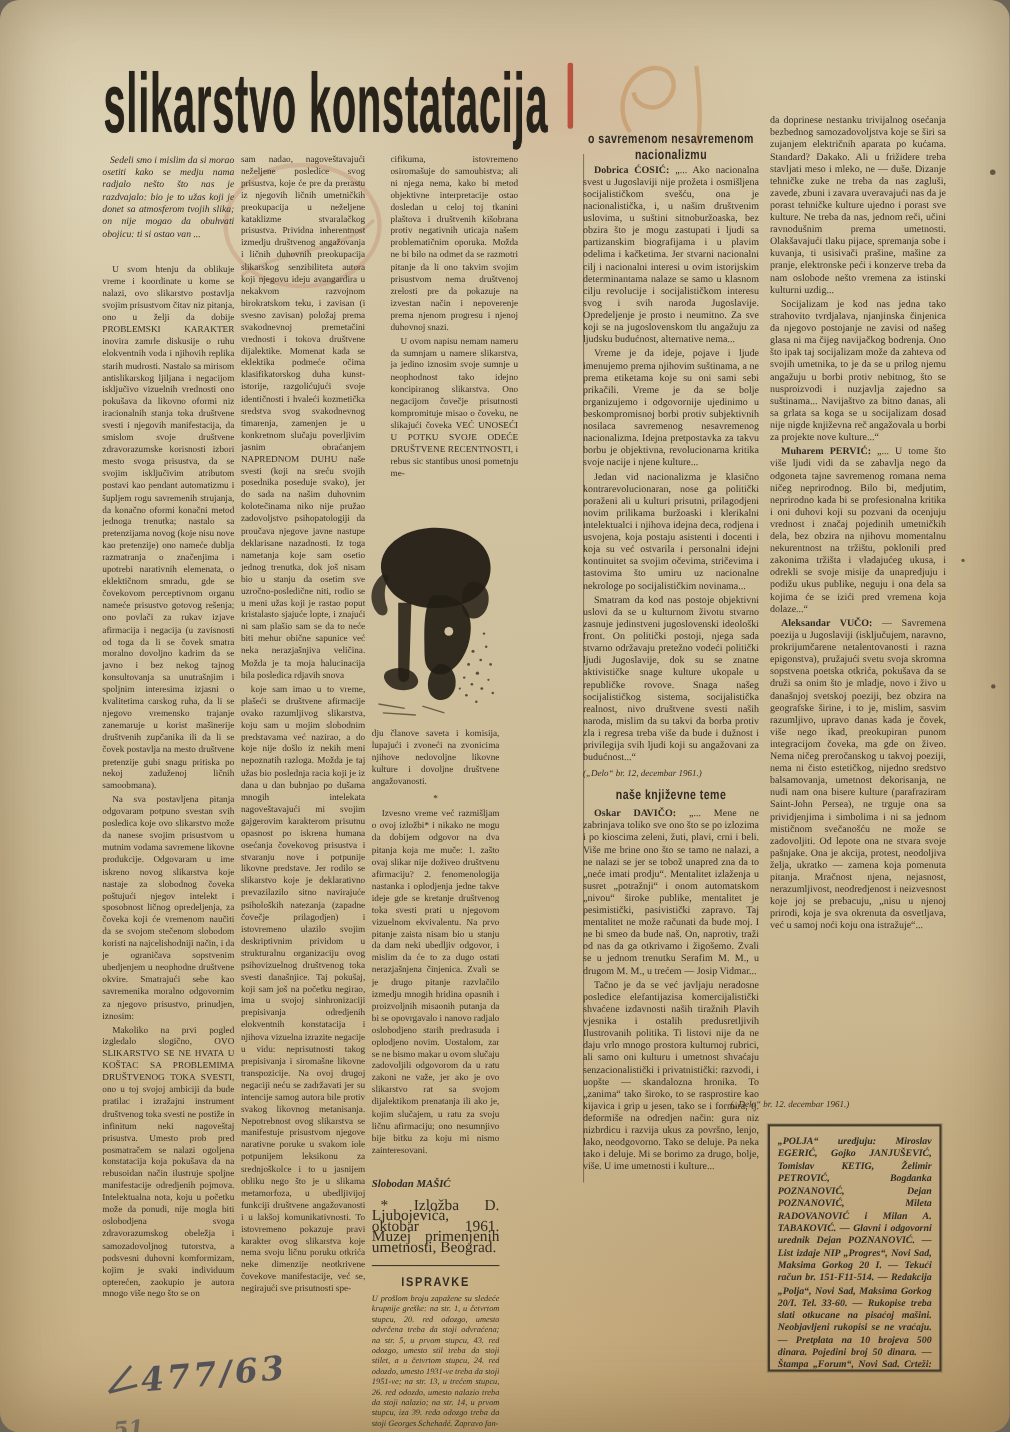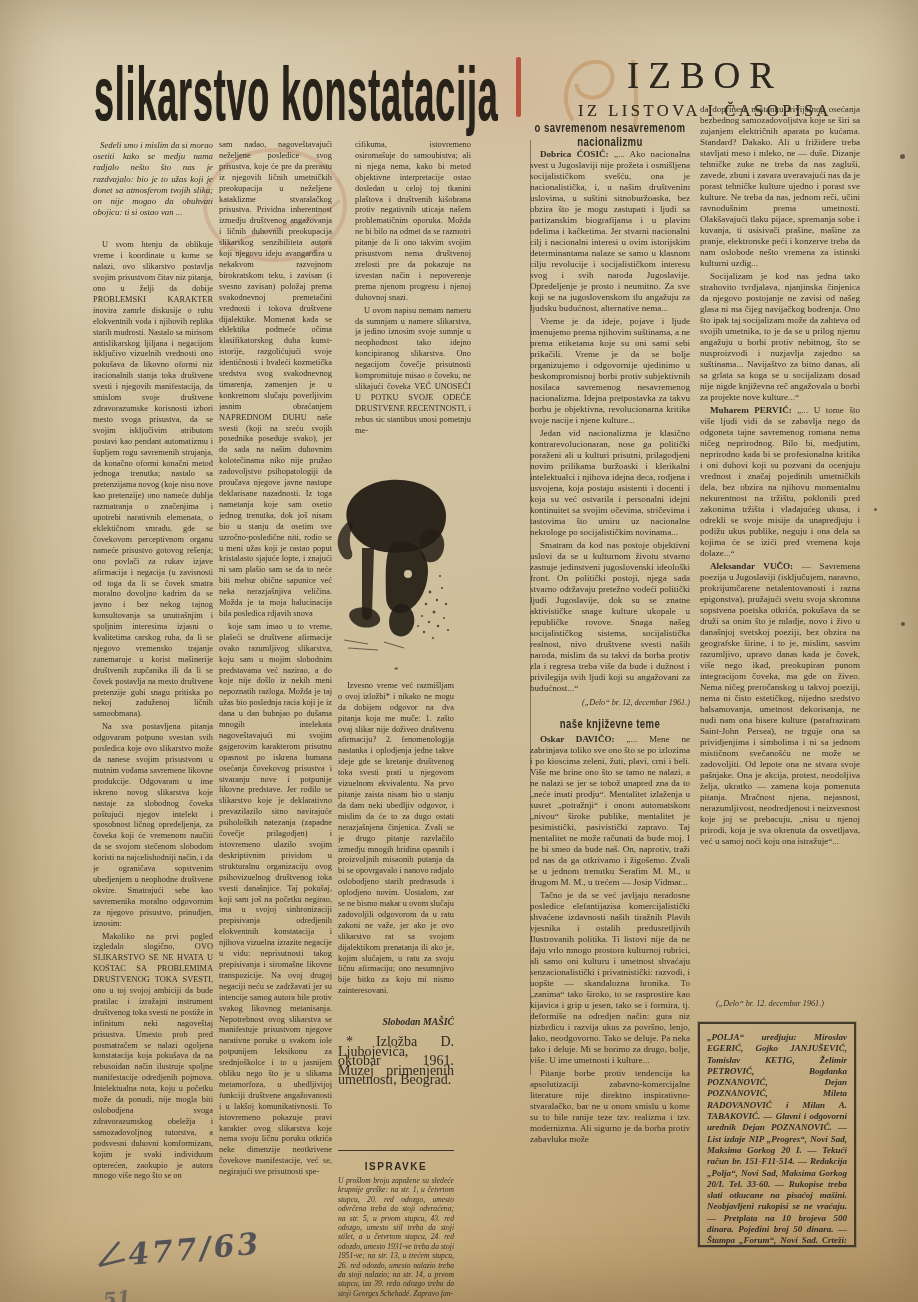--- a/index.html
+++ b/index.html
@@ -5,51 +5,51 @@
   html,body{margin:0;padding:0;background:#6b6457;}
   .page{position:relative;width:918px;height:1302px;overflow:hidden;
     font-family:"Liberation Serif",serif;color:#312c24;
     background:
       radial-gradient(260px 140px at 56% 7%, rgba(203,122,100,.18), transparent 70%),
       radial-gradient(420px 260px at 12% 12%, rgba(244,238,216,.30), transparent 75%),
       radial-gradient(700px 520px at 88% 98%, rgba(146,104,52,.28), transparent 70%),
       radial-gradient(420px 300px at 97% 42%, rgba(180,148,96,.22), transparent 70%),
       radial-gradient(500px 240px at 40% 99%, rgba(220,196,140,.30), transparent 75%),
       linear-gradient(176deg,#d5c8a8 0%,#cfc09d 45%,#c9b58d 78%,#c8ae82 100%);
-    box-shadow:inset 0 0 70px rgba(96,74,40,.32), inset 0 -26px 60px rgba(122,92,48,.22);}
+    box-shadow:inset 0 0 70px rgba(96,74,40,.32), inset 0 -26px 60px rgba(122,92,48,.22);border-radius:18px;}
   .abs{position:absolute;}
   p{margin:0 0 2px 0;}
   
   .main-title{font-family:"Liberation Sans",sans-serif;font-weight:bold;font-size:45px;
     letter-spacing:1px;white-space:nowrap;color:#27221a;
     transform:scale(.8,1.7);transform-origin:left top;text-shadow:0 0 .6px rgba(35,30,22,.75);}
   .body-col{font-size:8.4px;line-height:10.9px;text-align:justify;overflow:hidden;}
   .bp{text-indent:9px;}
   .cont > p:first-child{text-indent:0;}
   .intro{font-style:italic;font-size:8.8px;line-height:11.2px;margin-bottom:22px;text-indent:7px;}
   .star{text-align:center;text-indent:0;margin:4px 0;}
-  .sig{text-align:right;font-style:italic;font-weight:bold;font-size:9.8px;margin-top:20px;}
+  .sig{font-style:italic;font-weight:bold;font-size:9.8px;margin-top:20px;}
   .fnote{font-size:14px;line-height:9.5px;text-indent:8px;margin-top:9px;}
   .hr{background:#3c352b;height:1px;}
   .isp-head{font-family:"Liberation Sans",sans-serif;font-weight:bold;font-size:10px;
     letter-spacing:1.5px;text-align:center;transform:scaleY(1.15);transform-origin:center top;}
   .isp-text{font-size:7.6px;line-height:9.4px;text-align:justify;overflow:hidden;font-style:italic;}
   
   .izbor-title{font-family:"Liberation Serif",serif;font-size:37px;letter-spacing:9px;
     text-align:center;color:#2e2920;transform:scaleY(1.05);transform-origin:center top;
     text-shadow:0 0 .5px rgba(40,35,25,.55);}
   .izbor-sub{font-family:"Liberation Serif",serif;font-size:16.5px;letter-spacing:3.5px;
     text-align:center;color:#332d23;text-shadow:0 0 .4px rgba(40,35,25,.45);}
   .subhead{font-family:"Liberation Sans",sans-serif;font-weight:bold;font-size:9.6px;
     text-align:center;letter-spacing:.4px;transform:scaleY(1.28);transform-origin:center top;
     margin-bottom:7px;}
   .iz-col{font-size:9.1px;line-height:11px;text-align:justify;overflow:hidden;}
   .iz-col .bp{text-indent:10px;}
   .qlead{font-weight:bold;}
-  .cite{text-align:right;font-style:italic;font-size:8.2px;margin:3px 0 8px 0;text-indent:0;}
+  .cite{text-align:left;font-style:italic;font-size:8.2px;margin:3px 0 8px 0;text-indent:0;}
   .polja{font-style:italic;font-weight:bold;font-size:9px;line-height:11.3px;
     text-align:justify;border:2px solid #443b2d;padding:8px 7px;overflow:hidden;
     box-shadow:0 0 0 1px rgba(68,59,45,.25);}
   
   .vrule{width:1px;background:rgba(64,54,42,.55);}
   .red-rule{width:5px;background:#b5402f;opacity:.85;border-radius:2px;}
   .pencil{font-family:"DejaVu Serif",serif;font-style:italic;font-weight:bold;
     color:rgba(58,62,78,.82);transform:rotate(-5deg);transform-origin:left bottom;}
   .speck{border-radius:50%;background:rgba(45,38,28,.65);}
 </style>
@@ -125,56 +125,52 @@
         <circle cx="114" cy="158" r="1.1"></circle>
     </g>
     <g stroke="#241e15" stroke-width="1.2" opacity=".6">
       <path d="M10,168 L34,172" fill="none"></path>
         <path d="M14,176 L44,178" fill="none"></path>
         <path d="M50,170 L70,176" fill="none"></path>
     </g>
   </svg>
 
   <div class="abs body-col" style="left:338px;top:662px;width:116px;height:480px;">
+    <p class="bp" style="text-indent:0">dju članove saveta i komisija, lupajući i zvoneći na zvonicima njihove nedovoljne likovne kulture i dovoljne društvene angažovanosti.</p>
     <p class="star">*</p>
     <p class="bp">Izvesno vreme već razmišljam o ovoj izložbi* i nikako ne mogu da dobijem odgovor na dva pitanja koja me muče: 1. zašto ovaj slikar nije doživeo društvenu afirmaciju? 2. fenomenologija nastanka i oplodjenja jedne takve ideje gde se kretanje društvenog toka svesti prati u njegovom vizuelnom ekvivalentu. Na prvo pitanje zaista nisam bio u stanju da dam neki ubedljiv odgovor, i mislim da će to za dugo ostati nerazjašnjena činjenica. Zvali se je drugo pitanje razvlačilo izmedju mnogih hridina opasnih i proizvoljnih misaonih putanja da bi se opovrgavalo i nanovo radjalo oslobodjeno starih predrasuda i oplodjeno novim. Uostalom, zar se ne bismo makar u ovom slučaju zadovoljili odgovorom da u ratu zakoni ne važe, jer ako je ovo slikarstvo rat sa svojom dijalektikom prenatanja ili ako je, kojim slučajem, u ratu za svoju ličnu afirmaciju; ono nesumnjivo bije bitku za koju mi nismo zainteresovani.</p>
     <p class="sig">Slobodan MAŠIĆ</p>
     <p class="fnote">* Izložba D. Ljubojevića, oktobar 1961. Muzej primenjenih umetnosti, Beograd.</p>
   </div>
 
   <div class="abs hr" style="left:338px;top:1150px;width:116px;"></div>
   <div class="abs isp-head" style="left:338px;top:1160px;width:116px;">ISPRAVKE</div>
   <div class="abs isp-text" style="left:338px;top:1176px;width:116px;height:126px;">U prošlom broju zapažene su sledeće krupnije greške: na str. 1, u četvrtom stupcu, 20. red odozgo, umesto odvrčena treba da stoji odvraćena; na str. 5, u prvom stupcu, 43. red odozgo, umesto stil treba da stoji stilet, a u četvrtom stupcu, 24. red odozdo, umesto 1931-ve treba da stoji 1951-ve; na str. 13, u trećem stupcu, 26. red odozdo, umesto nalazio treba da stoji nalazio; na str. 14, u prvom stupcu, iza 39. reda odozgo treba da stoji Georges Schehadé. Zapravo fan-</div>
 
   <div class="abs pencil" style="left:96px;top:1240px;font-size:30px;letter-spacing:3px;">
     <svg width="34" height="34" viewBox="0 0 34 34" style="vertical-align:-6px">
       <path d="M4,26 L26,4 M4,26 L30,22" fill="none" stroke="rgba(58,62,78,.8)" stroke-width="2.6"></path>
     </svg><span>477/63</span>
   </div>
   <div class="abs pencil" style="left:104px;top:1288px;font-size:20px;opacity:.65;">51</div>
 
-  <div class="abs" style="left:540px;top:52px;width:330px;">
-    <div class="izbor-title">IZBOR</div>
-    <div class="izbor-sub" style="margin-top:6px;">IZ LISTOVA I ČASOPISA</div>
-  </div>
 
   <div class="abs iz-col" style="left:530px;top:120px;width:160px;height:1182px;">
     <div class="subhead">o savremenom nesavremenom nacionalizmu</div>
     <div>
         <p class="bp"><span class="qlead">Dobrica ĆOSIĆ: </span>„... Ako nacionalna svest u Jugoslaviji nije prožeta i osmišljena socijalističkom svešću, ona je nacionalistička, i, u našim društvenim uslovima, u suštini sitnoburžoaska, bez obzira što je mogu zastupati i ljudi sa partizanskim biografijama i u plavim odelima i kačketima. Jer stvarni nacionalni cilj i nacionalni interesi u ovim istorijskim determinantama nalaze se samo u klasnom cilju revolucije i socijalističkom interesu svog i svih naroda Jugoslavije. Opredeljenje je prosto i neumitno. Za sve koji se na jugoslovenskom tlu angažuju za ljudsku budućnost, alternative nema...</p>
         <p class="bp">Vreme je da ideje, pojave i ljude imenujemo prema njihovim suštinama, a ne prema etiketama koje su oni sami sebi prikačili. Vreme je da se bolje organizujemo i odgovornije ujedinimo u beskompromisnoj borbi protiv subjektivnih nosilaca savremenog nesavremenog nacionalizma. Idejna pretpostavka za takvu borbu je objektivna, revolucionarna kritika svoje nacije i njene kulture...</p>
         <p class="bp">Jedan vid nacionalizma je klasično kontrarevolucionaran, nose ga politički poraženi ali u kulturi prisutni, prilagodjeni novim prilikama buržoaski i klerikalni intelektualci i njihova idejna deca, rodjena i usvojena, koja postaju asistenti i docenti i koja su već ostvarila i personalni idejni kontinuitet sa svojim očevima, stričevima i tastovima što umiru uz nacionalne nekrologe po socijalističkim novinama...</p>
         <p class="bp">Smatram da kod nas postoje objektivni uslovi da se u kulturnom životu stvarno zasnuje jedinstveni jugoslovenski ideološki front. On politički postoji, njega sada stvarno održavaju pretežno vodeći politički ljudi Jugoslavije, dok su se znatne aktivističke snage kulture ukopale u republičke rovove. Snaga našeg socijalističkog sistema, socijalistička realnost, nivo društvene svesti naših naroda, mislim da su takvi da borba protiv zla i regresa treba više da bude i dužnost i privilegija svih ljudi koji su angažovani za budućnost...“</p>
       </div>
     <p class="cite">(„Delo“ br. 12, decembar 1961.)</p>
     <div class="subhead">naše književne teme</div>
     <div>
         <p class="bp"><span class="qlead">Oskar DAVIČO: </span>„... Mene ne zabrinjava toliko sve ono što se po izlozima i po kioscima zeleni, žuti, plavi, crni i beli. Više me brine ono što se tamo ne nalazi, a ne nalazi se jer se tobož unapred zna da to „neće imati prodju“. Mentalitet izlaženja u susret „potražnji“ i onom automatskom „nivou“ široke publike, mentalitet je pesimistički, pasivistički zapravo. Taj mentalitet ne može računati da bude moj. I ne bi smeo da bude naš. On, naprotiv, traži od nas da ga otkrivamo i žigošemo. Zvali se u jednom trenutku Serafim M. M., u drugom M. M., u trećem — Josip Vidmar...</p>
         <p class="bp">Tačno je da se već javljaju neradosne posledice elefantijazisa komercijalistički shvaćene izdavnosti naših tiražnih Plavih vjesnika i ostalih predusretljivih Ilustrovanih politika. Ti listovi nije da ne daju vrlo mnogo prostora kulturnoj rubrici, ali samo oni kulturu i umetnost shvaćaju senzacionalistički i privatnistički: razvodi, i uopšte — skandalozna hronika. To „zanima“ tako široko, to se rasprostire kao kijavica i grip u jesen, tako se i formira, tj. deformiše na odredjen način: gura niz nizbrdicu i razvija ukus za površno, lenjo, lako, neodgovorno. Tako se deluje. Pa neka tako i deluje. Mi se borimo za drugo, bolje, više. U ime umetnosti i kulture...</p>
-        <p class="bp">Pitanje borbe protiv tendencija ka apsolutizaciji zabavno-komercijalne literature nije direktno inspirativno-stvaralačko, bar ne u onom smislu u kome su to bile ranije teze tzv. realizma i tzv. modernizma. Ali sigurno je da borba protiv zabavluka može</p>
       </div>
   </div>
 
   <div class="abs iz-col cont" style="left:700px;top:104px;width:160px;height:862px;">
       <p class="bp">da doprinese nestanku trivijalnog osećanja bezbednog samozadovoljstva koje se širi sa zujanjem električnih aparata po kućama. Standard? Dakako. Ali u frižidere treba stavljati meso i mleko, ne — duše. Dizanje tehničke zuke ne treba da nas zagluši, zavede, zbuni i zavara uveravajući nas da je porast tehničke kulture ujedno i porast sve kulture. Ne treba da nas, jednom reči, učini ravnodušnim prema umetnosti. Olakšavajući tlaku pijace, spremanja sobe i kuvanja, ti usisivači prašine, mašine za pranje, elektronske peći i konzerve treba da nam oslobode nešto vremena za istinski kulturni uzdig...</p>
       <p class="bp">Socijalizam je kod nas jedna tako strahovito tvrdjalava, njanjinska činjenica da njegovo postojanje ne zavisi od našeg glasa ni ma čijeg navijačkog bodrenja. Ono što ipak taj socijalizam može da zahteva od svojih umetnika, to je da se u prilog njemu angažuju u borbi protiv nebitnog, što se nusproizvodi i nuzjavlja zajedno sa suštinama... Navijaštvo za bitno danas, ali sa grlata sa koga se u socijalizam dosad nije nigde književna reč angažovala u borbi za projekte nove kulture...“</p>
       <p class="bp"><span class="qlead">Muharem PERVIĆ: </span>„... U tome što više ljudi vidi da se zabavlja nego da odgoneta tajne savremenog romana nema ničeg neprirodnog. Bilo bi, medjutim, neprirodno kada bi se profesionalna kritika i oni duhovi koji su pozvani da ocenjuju vrednost i značaj pojedinih umetničkih dela, bez obzira na njihovu momentalnu nekurentnost na tržištu, poklonili pred zakonima tržišta i vladajućeg ukusa, i odrekli se svoje misije da unapredjuju i podižu ukus publike, neguju i ona dela sa kojima će se izići pred vremena koja dolaze...“</p>
       <p class="bp"><span class="qlead">Aleksandar VUČO: </span>— Savremena poezija u Jugoslaviji (isključujem, naravno, prokrijumčarene netalentovanosti i razna epigonstva), pružajući svetu svoja skromna sopstvena poetska otkrića, pokušava da se druži sa onim što je mladje, novo i živo u današnjoj svetskoj poeziji, bez obzira na geografske širine, i to je, mislim, sasvim razumljivo, upravo danas kada je čovek, više nego ikad, preokupiran punom integracijom čoveka, ma gde on živeo. Nema ničeg preročanskog u takvoj poeziji, nema ni čisto estetičkog, nijedno sredstvo balsamovanja, umetnost dekorisanja, ne nudi nam ona bisere kulture (parafraziram Saint-John Persea), ne trguje ona sa prividjenjima i simbolima i ni sa jednom mističnom svečanošću ne može se zadovoljiti. Od lepote ona ne stvara svoje pašnjake. Ona je akcija, protest, neodoljiva želja, ukratko — zamena koja pomenuta pitanja. Mračnost njena, nejasnost, nerazumljivost, neodredjenost i neizvesnost koje joj se prebacuju, „nisu u njenoj prirodi, koja je sva okrenuta da osvetljava, već u samoj noći koju ona istražuje“...</p>
     </div>
   <p class="abs cite" style="left:664px;top:986px;width:160px;margin-top:13px;">(„Delo“ br. 12. decembar 1961.)</p>

